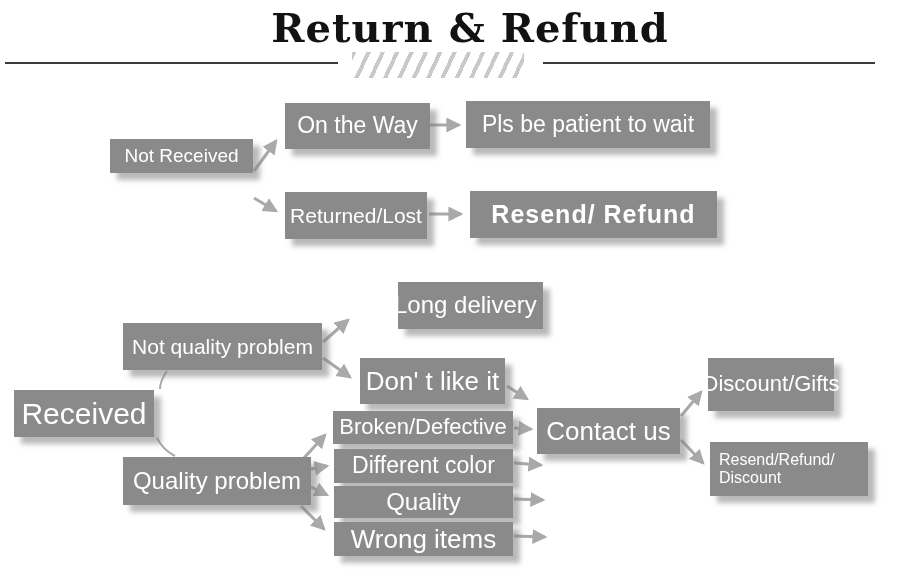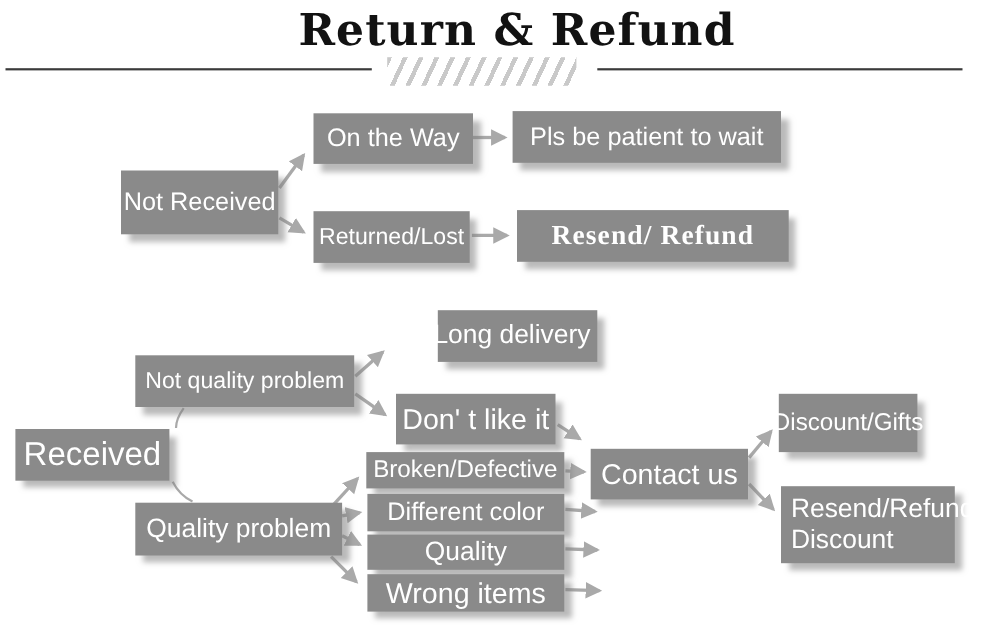--- a/index.html
+++ b/index.html
@@ -21,21 +21,21 @@
       transparent 4px, transparent 13px);
   }
   .node {
     position:absolute; background:var(--box,#8a8a8a); color:var(--box-text,#fff);
     display:flex; align-items:center; justify-content:center;
     white-space:nowrap; line-height:1.1;
     box-shadow:7px 7px 5px rgba(128,128,128,.55);
   }
   .node.flushL { justify-content:flex-start; }
   .node.flushL > span, .node.flushL { text-indent:-4px;margin-left:40px; }
-  .node.semibold { font-weight:600; letter-spacing:1px;font-family:Liberation Serif, serif; }
+  .node.semibold { font-weight:600; letter-spacing:1px; }
   .node.twoline {
     white-space:normal; justify-content:flex-start; text-align:left;
     padding-left:9px; box-sizing:border-box; line-height:1.15;
   }
   svg.wires { position:absolute; left:0; top:0; pointer-events:none; }
   svg.wires line, svg.wires path.link { stroke:var(--arrow,#a9a9a9); stroke-width:3; fill:none; }
   svg.wires path.thin { stroke:var(--arrow,#a9a9a9); stroke-width:2; fill:none; }
   svg.wires marker path { fill:var(--arrow,#a9a9a9); stroke:none; }
 </style>
 </head>
@@ -76,32 +76,32 @@
 
     <line x1="514" y1="428" x2="531" y2="429" marker-end="url(#ah)"></line>
     <line x1="514" y1="463" x2="541" y2="465" marker-end="url(#ah)"></line>
     <line x1="514" y1="499" x2="543" y2="500" marker-end="url(#ah)"></line>
     <line x1="514" y1="536" x2="545" y2="537" marker-end="url(#ah)"></line>
 
     <line x1="681" y1="416" x2="701" y2="392" marker-end="url(#ah)"></line>
     <line x1="681" y1="440" x2="703" y2="463" marker-end="url(#ah)"></line>
   </svg>
 
-  <div class="node" style="left:110px;top:155px;width:143px;height:58px;font-size:23px">Not Received</div>
+  <div class="node" style="left:110px;top:139px;width:143px;height:34px;font-size:19px">Not Received</div>
   <div class="node" style="left:285px;top:103px;width:145px;height:46px;font-size:23px">On the Way</div>
   <div class="node" style="left:466px;top:101px;width:244px;height:47px;font-size:23px">Pls be patient to wait</div>
   <div class="node" style="left:285px;top:192px;width:142px;height:47px;font-size:21px">Returned/Lost</div>
   <div class="node semibold" style="left:470px;top:191px;width:247px;height:47px;font-size:25px">Resend/ Refund</div>
 
   <div class="node" style="left:14px;top:390px;width:140px;height:47px;font-size:30px">Received</div>
   <div class="node" style="left:123px;top:323px;width:199px;height:47px;font-size:21px">Not quality problem</div>
   <div class="node flushL" style="left:358px;top:282px;width:145px;height:47px;font-size:24px">Long delivery</div>
   <div class="node" style="left:360px;top:358px;width:145px;height:46px;font-size:26px">Don' t like it</div>
   <div class="node" style="left:123px;top:457px;width:188px;height:48px;font-size:24px">Quality problem</div>
   <div class="node" style="left:333px;top:411px;width:180px;height:33px;font-size:22px">Broken/Defective</div>
   <div class="node" style="left:334px;top:449px;width:179px;height:34px;font-size:23px">Different color</div>
   <div class="node" style="left:334px;top:486px;width:179px;height:32px;font-size:24px">Quality</div>
   <div class="node" style="left:334px;top:522px;width:179px;height:34px;font-size:26px">Wrong items</div>
   <div class="node" style="left:537px;top:408px;width:143px;height:46px;font-size:26px">Contact us</div>
   <div class="node" style="left:708px;top:358px;width:126px;height:53px;font-size:22px">Discount/Gifts</div>
-  <div class="node twoline" style="left:710px;top:442px;width:158px;height:70px;font-size:24px">Resend/Refund/ Discount</div>
+  <div class="node twoline" style="left:710px;top:442px;width:158px;height:54px;font-size:16px">Resend/Refund/ Discount</div>
 
 </div>
 
 </body></html>

